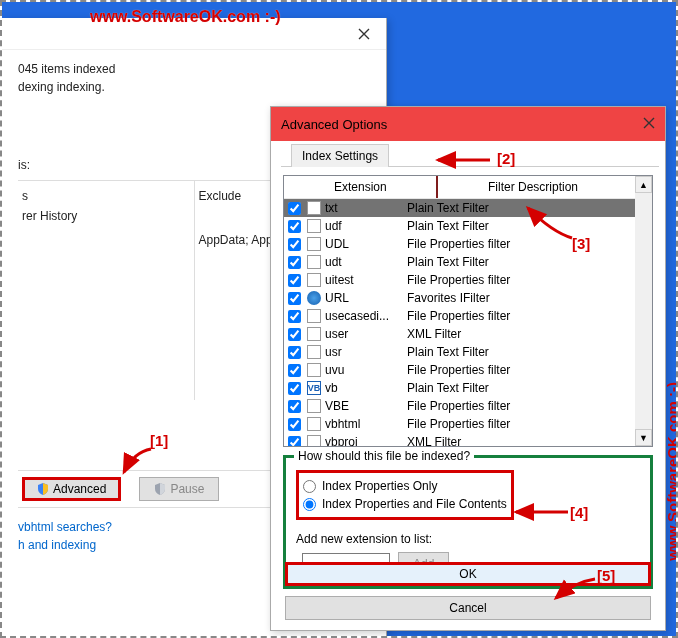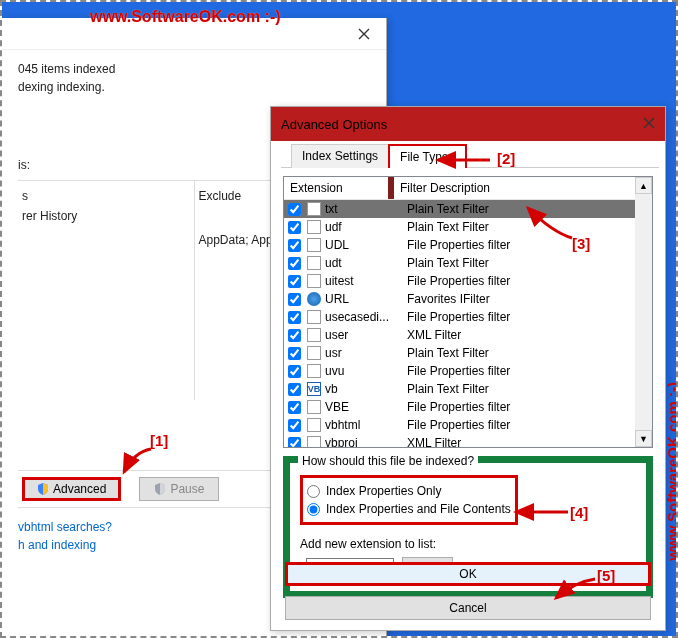--- a/index.html
+++ b/index.html
@@ -93,21 +93,21 @@
     .links a { color: #0066cc; text-decoration: none; display: block; margin: 4px 0; }
 
     
     .win-front {
       left: 268px; top: 104px;
       width: 396px; height: 525px;
       background: #fff;
     }
     .win-front .titlebar {
       height: 34px;
-      background: #b91c1c;
+      background: #ef4444;
       padding: 6px 10px;
       display: flex;
       align-items: center;
       justify-content: space-between;
       font-size: 13px;
     }
     .tabstrip {
       display: flex;
       padding: 0 10px;
       border-bottom: 1px solid #ccc;
@@ -139,21 +139,22 @@
       position: relative;
     }
     .list-header {
       display: flex;
       background: #fff;
       border-bottom: 1px solid #e6e6e6;
       font-size: 12px;
     }
     .lh-cell {
       padding: 4px 6px;
-      border-right: 6px solid #7f1d1d;
+      border-right: 2px solid #7f1d1d;
+      margin-left: 44px;
     }
     .lh-ext { width: 110px; }
     .lh-desc { flex: 1; }
     .scroll-up, .scroll-down {
       position: absolute; right: 0;
       width: 17px; height: 17px;
       background: #f0f0f0;
       border: 1px solid #ccc;
       display: flex; align-items: center; justify-content: center;
       font-size: 9px;
@@ -180,21 +181,21 @@
       font-size: 9px; font-weight: bold;
       background: #fff; border: 1px solid #999; color: #555;
     }
     .ficon.globe { background: radial-gradient(#4aa0e8,#1560b0); border-radius: 50%; color: #fff; border: none; }
     .ficon.vb { color: #1a5fb4; border-color: #1a5fb4; }
     .ext-cell { width: 82px; }
     .desc-cell { flex: 1; }
 
     .group-box {
       margin: 8px 12px;
-      border: 7px solid #15803d;
+      border: 3px solid #15803d;
       padding: 10px 10px 10px 10px;
       position: relative;
     }
     .group-title {
       position: absolute;
       top: -9px; left: 8px;
       background: #fff;
       padding: 0 4px;
       font-size: 12px;
     }
@@ -327,21 +328,20 @@
     <div class="titlebar">
       <span>Advanced Options</span>
       <span>
         <svg width="12" height="12" viewBox="0 0 12 12">
             <path d="M1 1 L11 11 M11 1 L1 11" stroke="#333" stroke-width="1.4"></path>
           </svg>
       </span>
     </div>
     <div class="tabstrip">
       <div class="tab">Index Settings</div>
-      <div class="tab active redmark">File Types</div>
     </div>
 
     <div class="list-wrap">
       <div class="list-header">
         <div class="lh-cell lh-ext">Extension</div>
         <div class="lh-cell lh-desc">Filter Description</div>
       </div>
       <div class="list-body" id="list-body">
           <div class="row selected">
             <input type="checkbox" checked="" style="">

